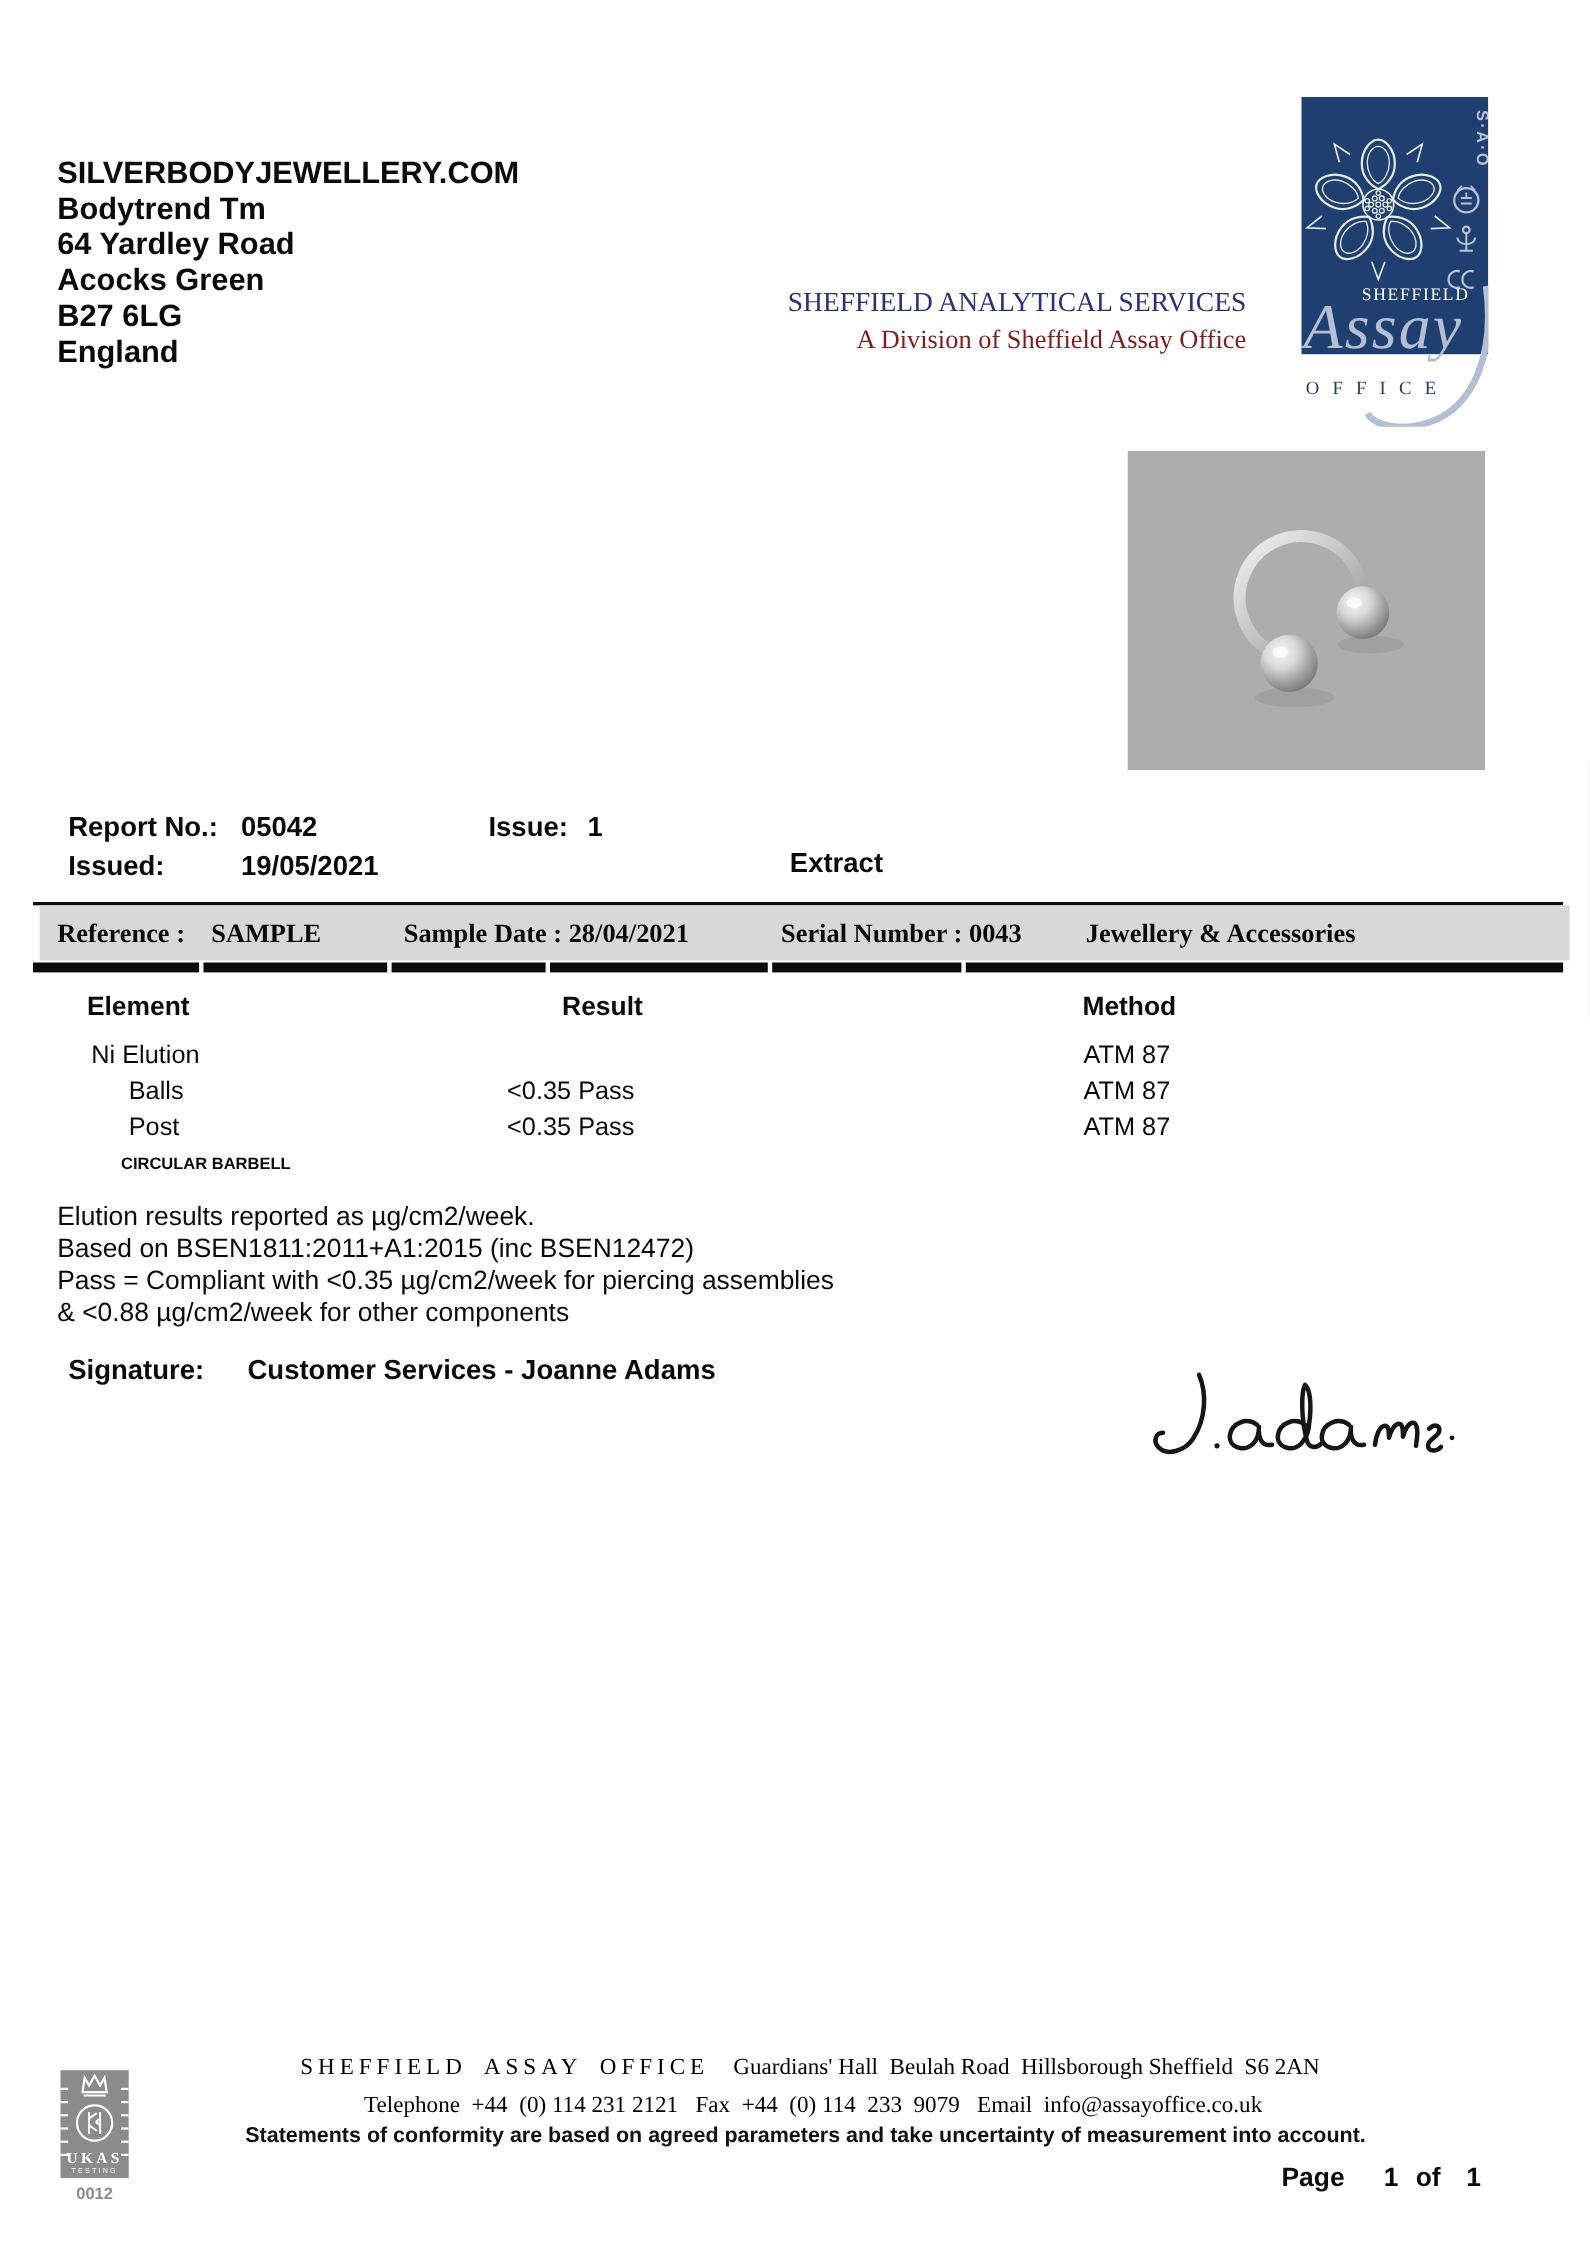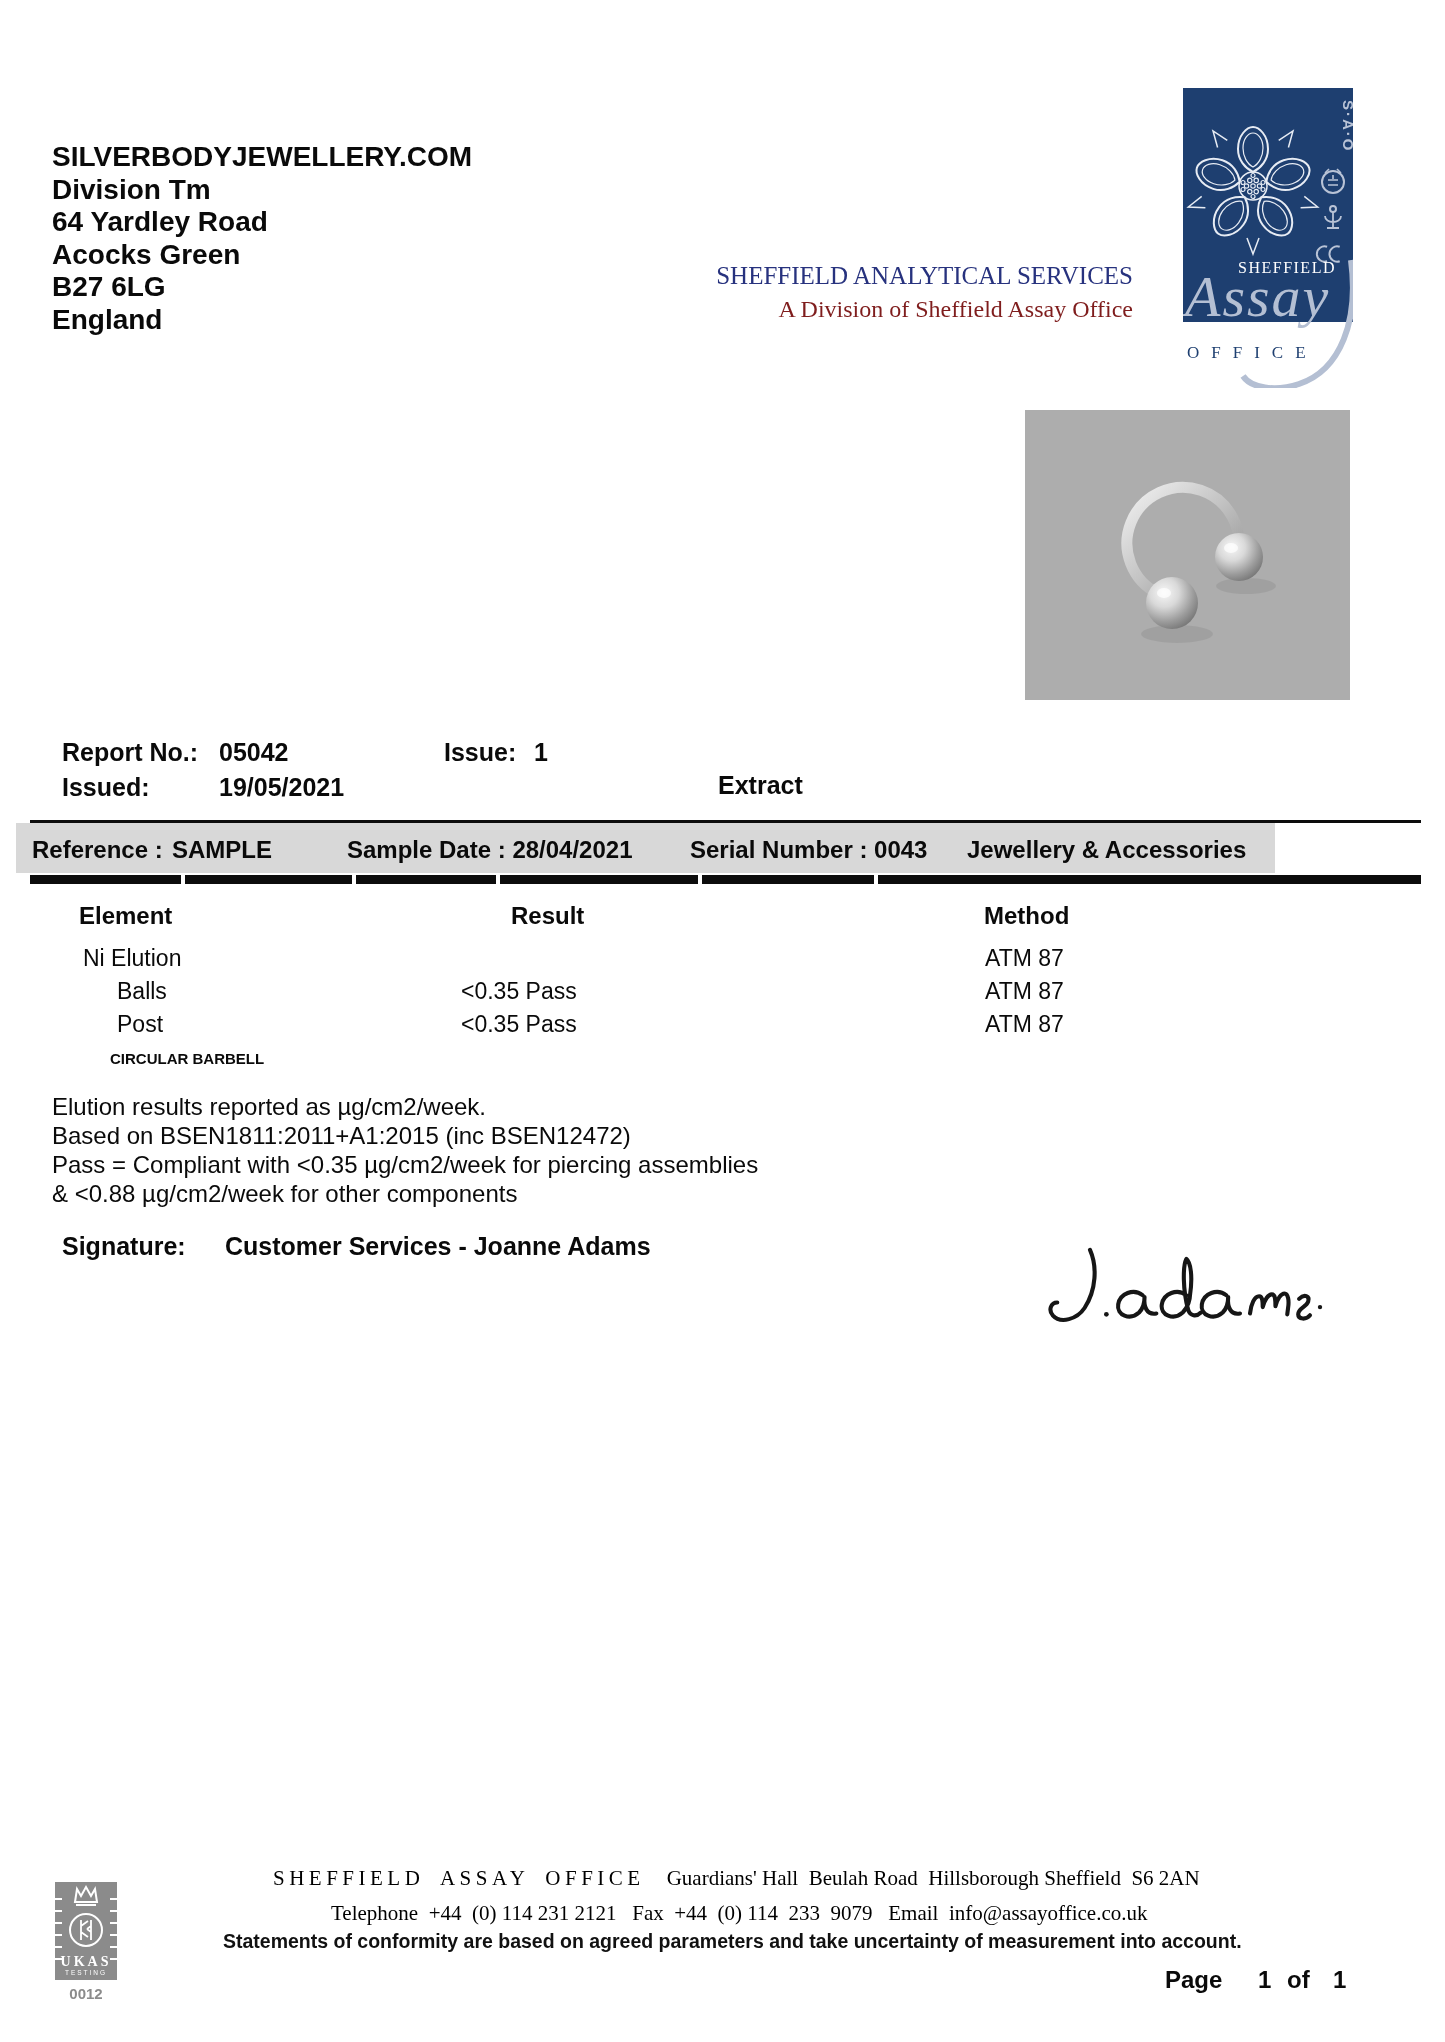--- a/index.html
+++ b/index.html
@@ -26,21 +26,21 @@
   .foot-bold{font-size:19.5px;font-weight:bold;color:#111;}
   .pageno{font-size:24px;font-weight:bold;}
 </style>
 </head>
 <body>
 
 <div class="page">
 
   <div class="abs" style="left:52px;top:141px;">
     <div class="addr">SILVERBODYJEWELLERY.COM</div>
-    <div class="addr">Division Tm</div>
+    <div class="addr">Bodytrend Tm</div>
     <div class="addr">64 Yardley Road</div>
     <div class="addr">Acocks Green</div>
     <div class="addr">B27 6LG</div>
     <div class="addr">England</div>
   </div>
 
   <div class="abs serif navy" style="right:312px;top:262px;font-size:25px;text-align:right;">SHEFFIELD ANALYTICAL SERVICES</div>
   <div class="abs serif" style="right:312px;top:296px;font-size:24px;color:#7f1d1d;text-align:right;">A Division of Sheffield Assay Office</div>
 
   <div class="abs" style="left:1183px;top:88px;width:170px;height:300px;">
@@ -152,21 +152,21 @@
 
   <div class="abs rep" style="left:62px;top:738px;">Report No.:</div>
   <div class="abs rep" style="left:219px;top:738px;">05042</div>
   <div class="abs rep" style="left:444px;top:738px;">Issue:</div>
   <div class="abs rep" style="left:534px;top:738px;">1</div>
   <div class="abs rep" style="left:62px;top:773px;">Issued:</div>
   <div class="abs rep" style="left:219px;top:773px;">19/05/2021</div>
   <div class="abs rep" style="left:718px;top:771px;">Extract</div>
 
   <div class="abs" style="left:30px;top:820px;width:1391px;height:3px;background:#0c0c0c;"></div>
-  <div class="abs gray-bar" style="left:16px;top:823px;width:1259px;height:50px;">
+  <div class="abs gray-bar" style="left:36px;top:823px;width:1391px;height:50px;font-family:Liberation Serif, serif;">
     <span class="abs bar-text" style="left:16px;top:13px;">Reference :</span>
     <span class="abs bar-text" style="left:156px;top:13px;">SAMPLE</span>
     <span class="abs bar-text" style="left:331px;top:13px;">Sample Date : 28/04/2021</span>
     <span class="abs bar-text" style="left:674px;top:13px;">Serial Number : 0043</span>
     <span class="abs bar-text" style="left:951px;top:13px;">Jewellery &amp; Accessories</span>
   </div>
   <div class="abs blackseg" style="left:30px;top:875px;width:151px;height:9px;"></div>
   <div class="abs blackseg" style="left:185px;top:875px;width:167px;height:9px;"></div>
   <div class="abs blackseg" style="left:356px;top:875px;width:140px;height:9px;"></div>
   <div class="abs blackseg" style="left:500px;top:875px;width:198px;height:9px;"></div>

